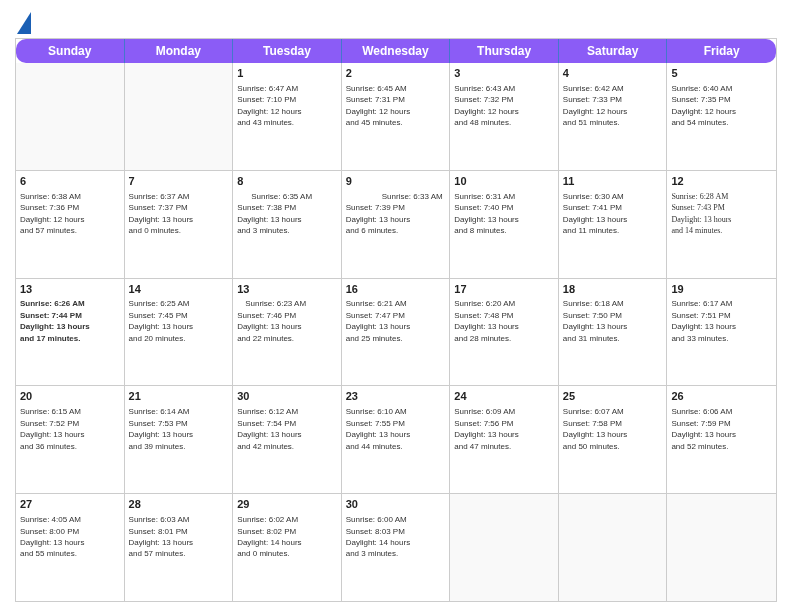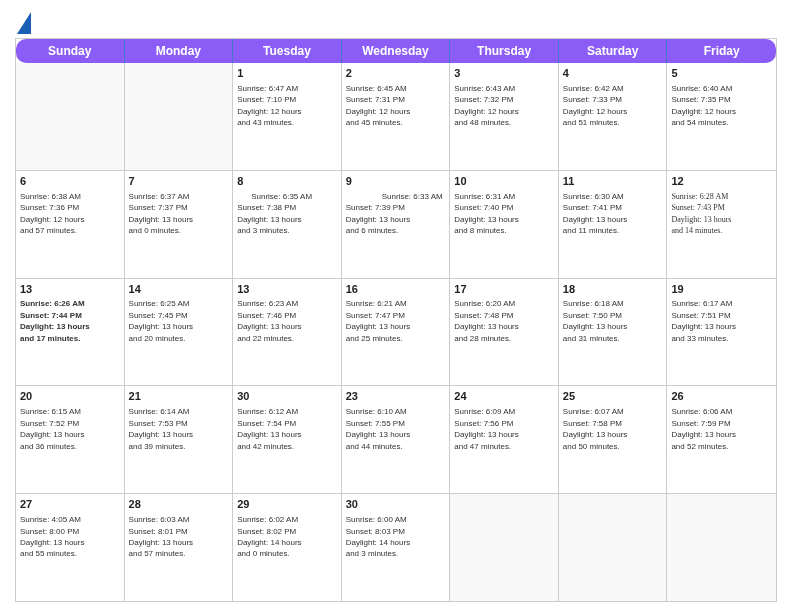--- a/index.html
+++ b/index.html
@@ -200,21 +200,21 @@
         </div>
         <div class="cal-row">
           <div class="cal-cell"><span class="day-num">13</span><span class="cell-text" style="white-space: pre-line; font-weight: bold;">Sunrise: 6:26 AM
 Sunset: 7:44 PM
 Daylight: 13 hours
 and 17 minutes.</span></div>
           <div class="cal-cell"><span class="day-num">14</span><span class="cell-text" style="white-space: pre-line;">Sunrise: 6:25 AM
 Sunset: 7:45 PM
 Daylight: 13 hours
 and 20 minutes.</span></div>
-          <div class="cal-cell"><span class="day-num">13</span><span class="cell-text" style="white-space: pre-line;">Sunrise: 6:23 AM
+          <div class="cal-cell"><span class="day-num">13</span><span class="cell-text" style="white-space: pre-line; margin-left: 8px;">Sunrise: 6:23 AM
 Sunset: 7:46 PM
 Daylight: 13 hours
 and 22 minutes.</span></div>
           <div class="cal-cell"><span class="day-num">16</span><span class="cell-text" style="white-space: pre-line;">Sunrise: 6:21 AM
 Sunset: 7:47 PM
 Daylight: 13 hours
 and 25 minutes.</span></div>
           <div class="cal-cell"><span class="day-num">17</span><span class="cell-text" style="white-space: pre-line;">Sunrise: 6:20 AM
 Sunset: 7:48 PM
 Daylight: 13 hours

